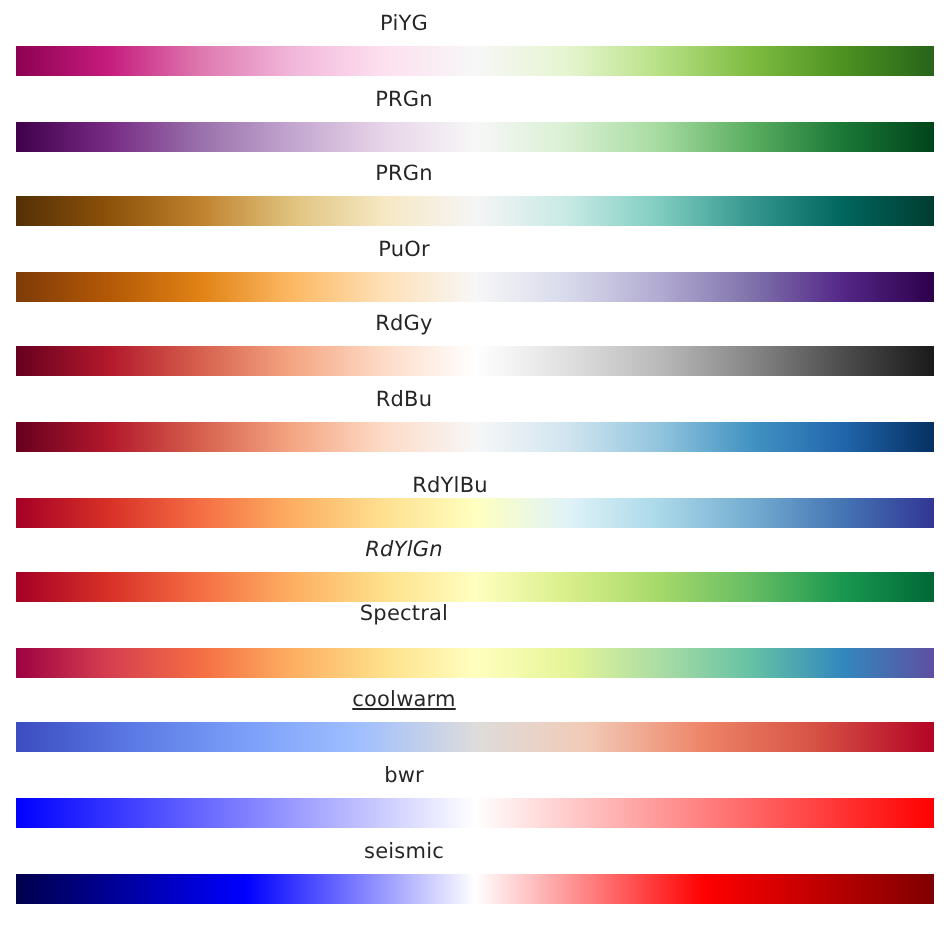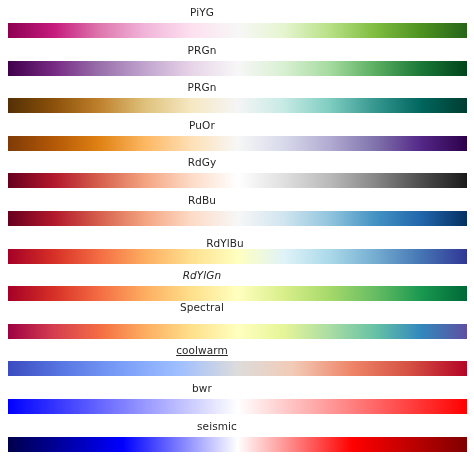--- a/index.html
+++ b/index.html
@@ -82,16 +82,16 @@
     </div>
     <div class="cmap-row">
       <div class="cmap-title" style="top: 344.4px; color: rgb(38, 38, 38); text-decoration: underline;">coolwarm</div>
       <div class="cmap-bar" style="top: 361.4px; left: 8px; width: 459px; height: 15px; background: linear-gradient(to right, rgb(59, 76, 192) 0%, rgb(89, 119, 227) 12%, rgb(123, 159, 249) 25%, rgb(158, 190, 255) 37%, rgb(221, 220, 219) 50%, rgb(242, 203, 183) 62%, rgb(238, 132, 104) 75%, rgb(214, 82, 68) 87%, rgb(180, 4, 38) 100%);"></div>
     </div>
     <div class="cmap-row">
       <div class="cmap-title" style="top: 382px; color: rgb(38, 38, 38);">bwr</div>
       <div class="cmap-bar" style="top: 399px; left: 8px; width: 459px; height: 15px; background: linear-gradient(to right, rgb(0, 0, 255) 0%, rgb(255, 255, 255) 50%, rgb(255, 0, 0) 100%);"></div>
     </div>
     <div class="cmap-row">
-      <div class="cmap-title" style="top: 419.6px; color: rgb(38, 38, 38); margin-left: 15px;">seismic</div>
+      <div class="cmap-title" style="top: 419.6px; color: rgb(38, 38, 38);">seismic</div>
       <div class="cmap-bar" style="top: 436.6px; left: 8px; width: 459px; height: 15px; background: linear-gradient(to right, rgb(0, 0, 76) 0%, rgb(0, 0, 255) 25%, rgb(255, 255, 255) 50%, rgb(255, 0, 0) 75%, rgb(128, 0, 0) 100%);"></div>
     </div>
   </div>
 
 </body></html>

